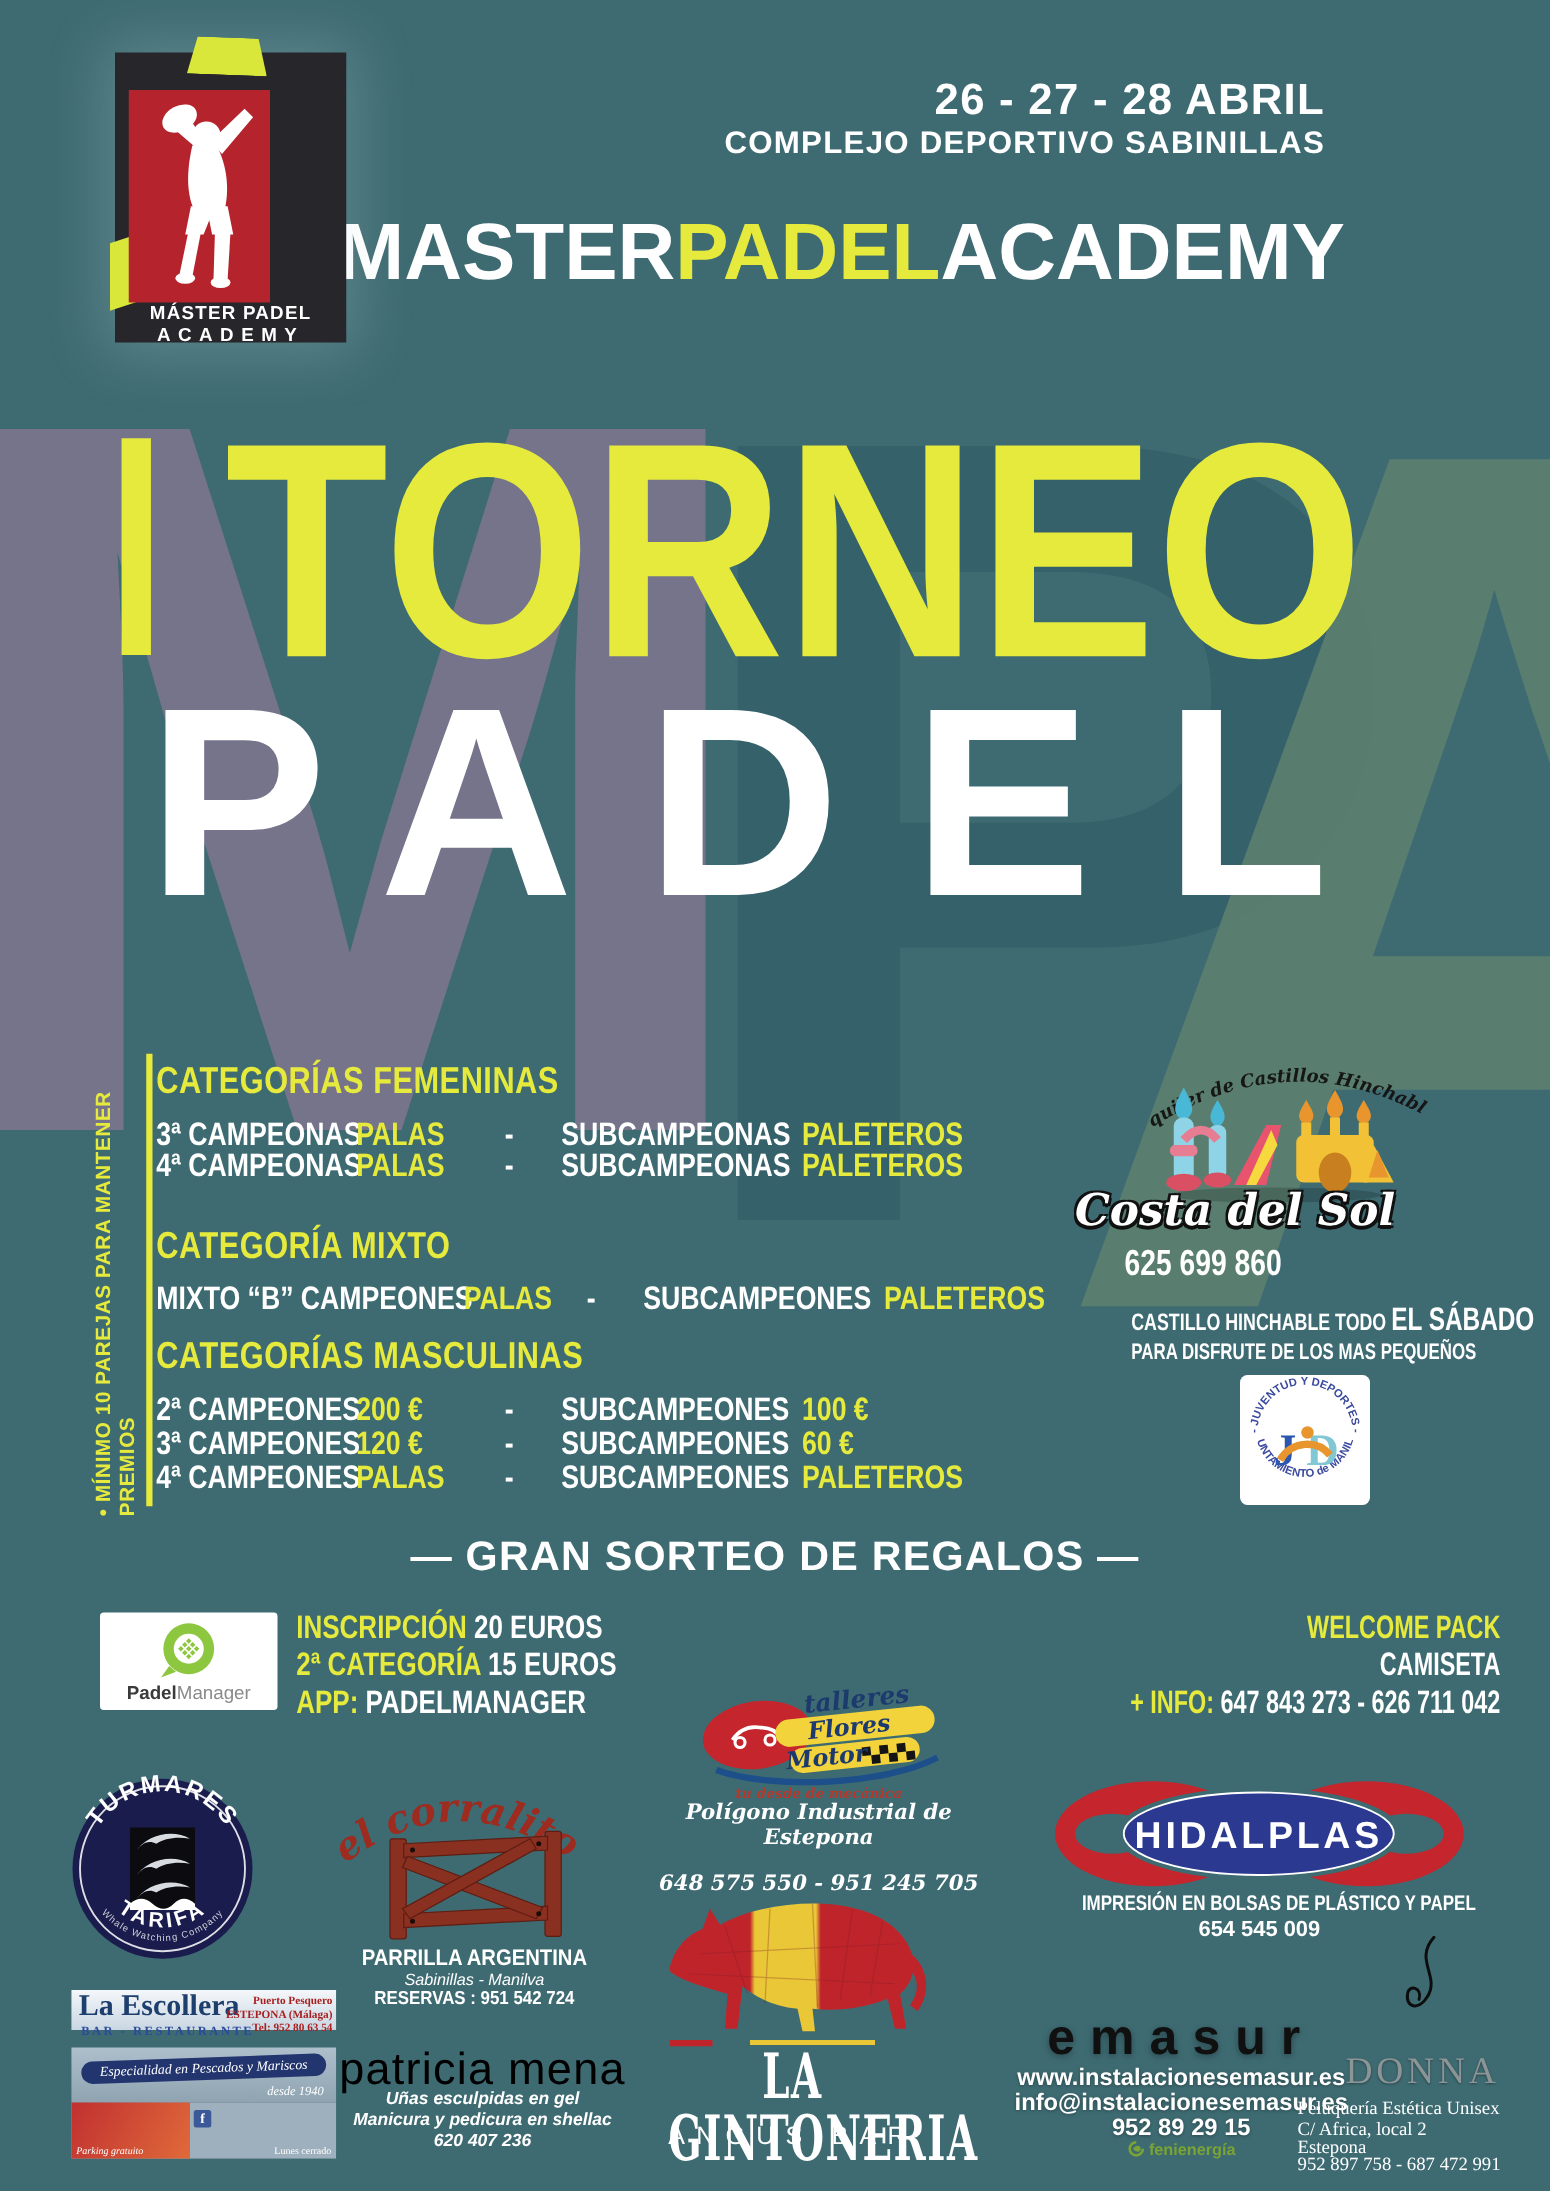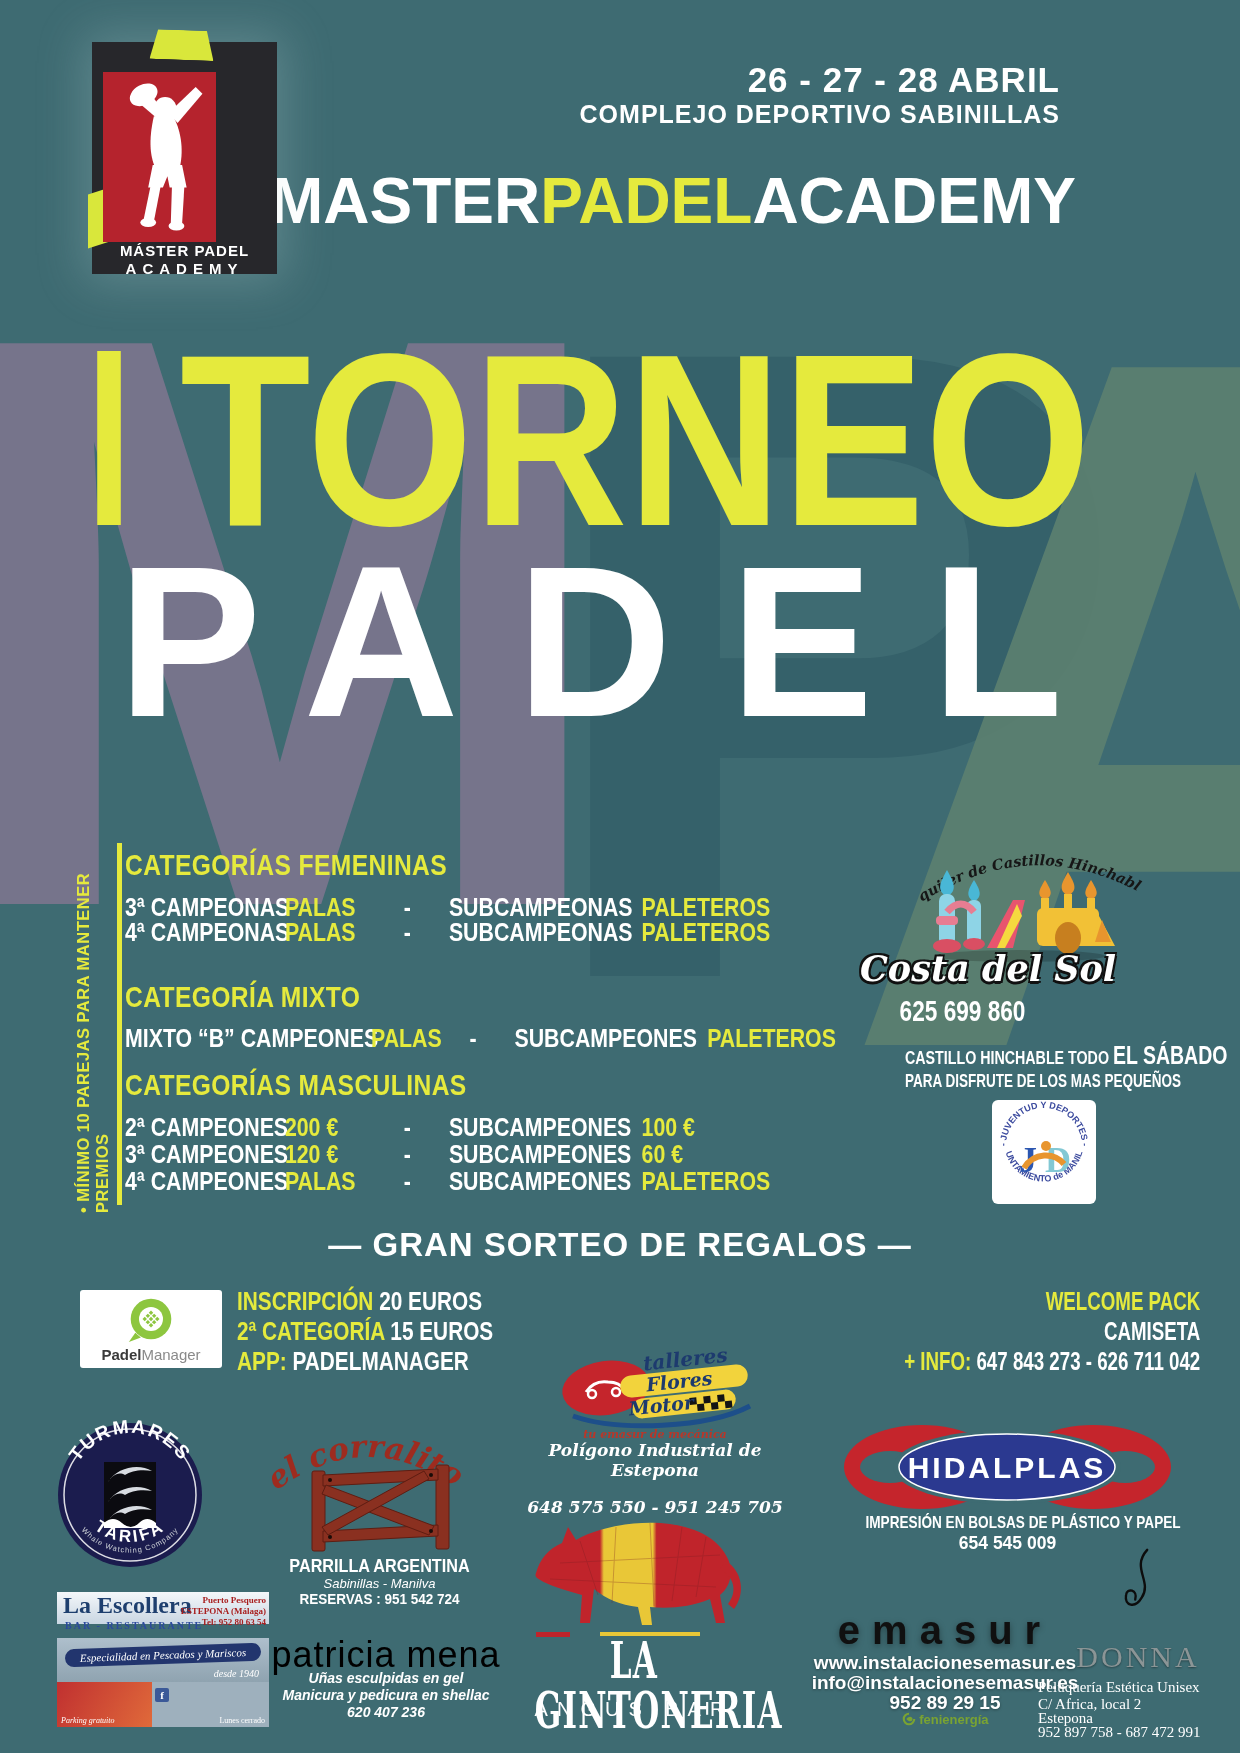--- a/index.html
+++ b/index.html
@@ -380,21 +380,21 @@
           <rect x="160" y="46" width="7" height="7"></rect>
         <rect x="139" y="53" width="7" height="7"></rect>
           <rect x="153" y="53" width="7" height="7"></rect>
           <rect x="167" y="53" width="7" height="7"></rect>
       </g>
     </g>
     <text x="128" y="16" font-size="20" text-anchor="middle" font-style="italic" font-weight="bold" font-family="DejaVu Serif,serif" fill="#1d3a6e" transform="rotate(-6 128 16)">talleres</text>
     <text x="122" y="38" font-size="19" text-anchor="middle" font-style="italic" font-weight="bold" font-family="DejaVu Serif,serif" fill="#1d3a6e" transform="rotate(-6 122 38)">Flores</text>
     <text x="104" y="62" font-size="19" text-anchor="middle" font-style="italic" font-weight="bold" font-family="DejaVu Serif,serif" fill="#1d3a6e" transform="rotate(-6 104 62)">Motor</text>
   </svg>
-  <div class="abs flor1 z">tu emasur de mecánica</div>
+  <div class="abs flor1 z">tu desde de mecánica</div>
   <div class="abs flor2 z">Polígono Industrial de Estepona</div>
   <div class="abs flor3 z">648 575 550 - 951 245 705</div>
 
   <svg class="abs z" style="left:520px;top:1503px;" width="230" height="135" viewBox="0 0 230 135">
     <defs>
       <linearGradient id="bullgrad" x1="0" y1="0" x2="1" y2="0">
         <stop offset="0" stop-color="#c0242b"></stop>
           <stop offset="0.33" stop-color="#c0242b"></stop>
         <stop offset="0.35" stop-color="#e9c737"></stop>
           <stop offset="0.60" stop-color="#e9c737"></stop>

